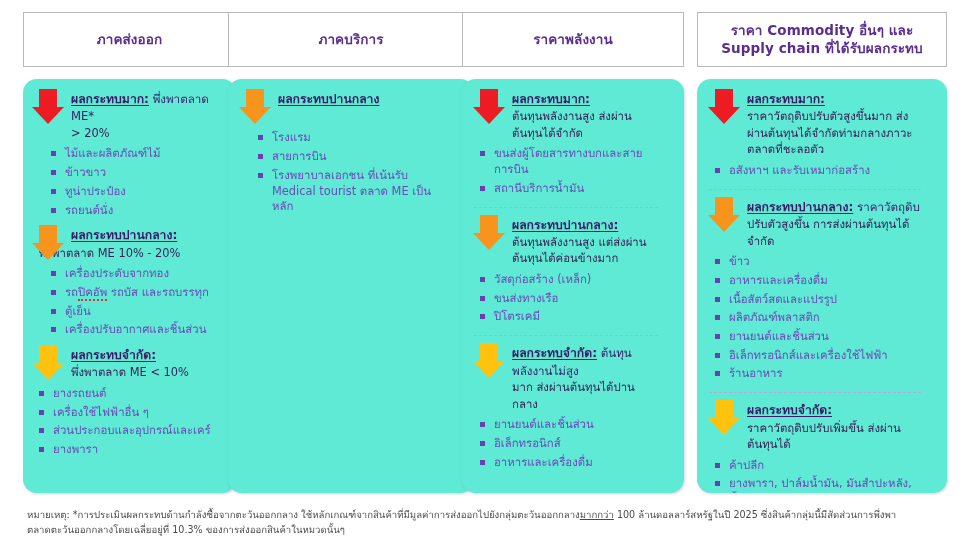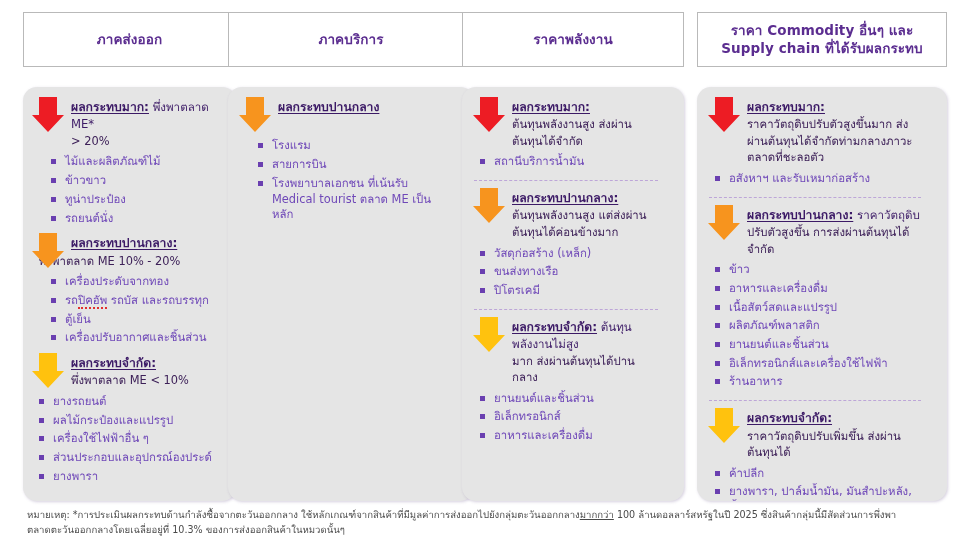--- a/index.html
+++ b/index.html
@@ -43,22 +43,22 @@
     color: #5b2d90;
     font-weight: bold;
     font-size: 13.5px;
     line-height: 1.32;
     letter-spacing: .1px;
   }
   .col-4 .header-box .htext { font-size: 13.5px; }
 
   
   .panel {
-    margin-top: 20px;
-    background: #e5e5e5;
+    margin-top: 12px;
+    background: #5eead4;
     border-radius: 14px;
     box-shadow: 1px 1px 3px rgba(120,100,150,.30);
     padding: 12px 24px 14px 10px;
     position: relative;
     height: 414px;
     overflow: hidden;
   }
   .col-1 .panel { padding-left: 8px; }
 
   
@@ -198,23 +198,22 @@
           <span class="arrow">
             <svg viewBox="0 0 34 40">
                 <path d="M8 2 H26 V20 H33 L17 37 L1 20 H8 Z" fill="#FFC20E"></path>
               </svg>
           </span>
           <div class="head-line"><span class="lbl">ผลกระทบจำกัด:</span></div>
         </div>
         <div class="head-sub" style="padding-left:40px">พึ่งพาตลาด ME &lt; 10%</div>
         <ul class="items">
           <li>ยางรถยนต์</li>
-          <li>ผลไม้กระป๋องและแปรรูป</li>
           <li>เครื่องใช้ไฟฟ้าอื่น ๆ</li>
-          <li>ส่วนประกอบและอุปกรณ์องประด์</li>
+          <li>ส่วนประกอบและอุปกรณ์และเคร์</li>
           <li>ยางพารา</li>
         </ul>
       </div>
 
     </div>
   </div>
 
   <div class="column col-2">
     <div class="header-box">
       <div class="htext">ภาคบริการ</div>
@@ -248,20 +247,21 @@
         <div class="block-head">
           <span class="arrow">
             <svg viewBox="0 0 34 40">
                 <path d="M8 2 H26 V20 H33 L17 37 L1 20 H8 Z" fill="#ED1C24"></path>
               </svg>
           </span>
           <div class="head-line"><span class="lbl">ผลกระทบมาก:</span></div>
         </div>
         <div class="head-sub" style="padding-left:40px">ต้นทุนพลังงานสูง ส่งผ่านต้นทุนได้จำกัด</div>
         <ul class="items">
+          <li>ขนส่งผู้โดยสารทางบกและสายการบิน</li>
           <li>สถานีบริการน้ำมัน</li>
         </ul>
       </div>
 
       <div class="divider"></div>
 
       <div class="block">
         <div class="block-head">
           <span class="arrow">
             <svg viewBox="0 0 34 40">

